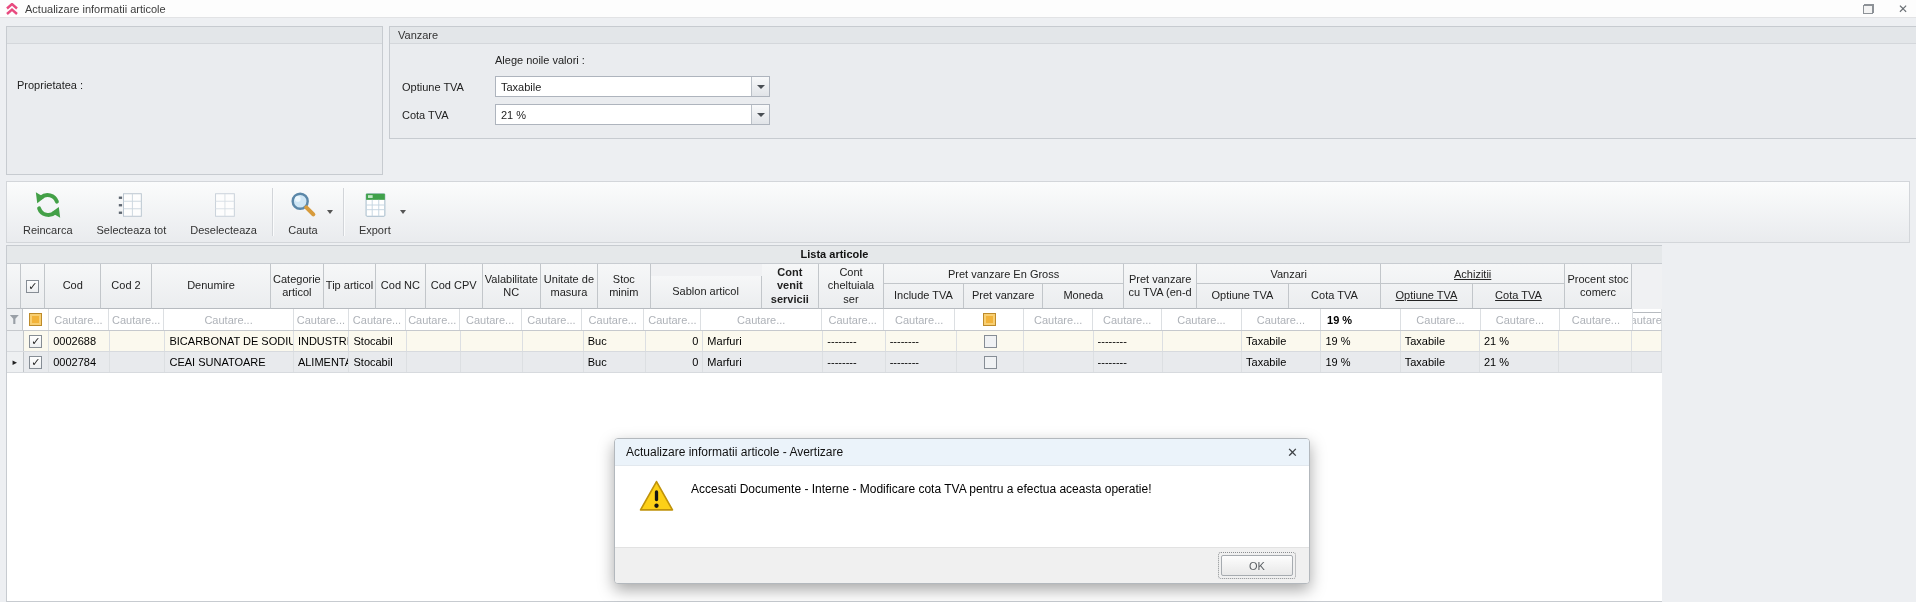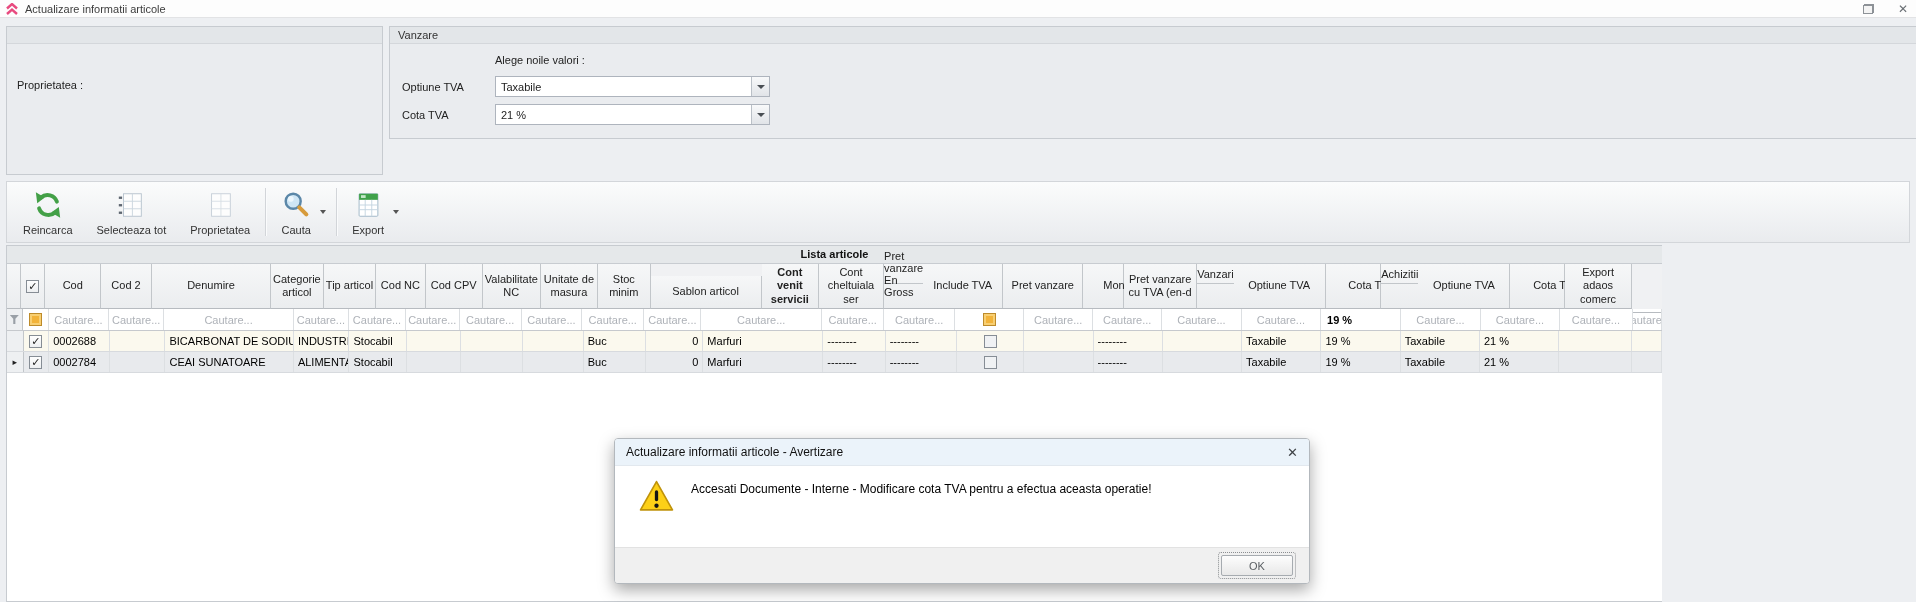--- a/index.html
+++ b/index.html
@@ -39,21 +39,21 @@
   .ticon{height:30px;display:flex;align-items:center}
   .darrow{position:absolute;right:7px;top:26px;width:0;height:0;border-left:3.5px solid transparent;border-right:3.5px solid transparent;border-top:4px solid #555}
   .tsep{width:1px;background:#d2d5d9;margin:4px 3px;box-shadow:1px 0 0 #fafbfc}
 
   
   .grid{position:absolute;left:6px;top:245px;width:1656px;height:357px;background:#fff;border:1px solid #c7cbd0;border-right:none;overflow:hidden}
   .grid-caption{height:18px;line-height:17px;text-align:center;font-weight:bold;color:#111;background:#e5e8ea;border-bottom:1px solid #c8ccd1}
   .grid-header{display:flex;height:45px;background:#f0f1f3;color:#222}
   .hcol{display:flex;border-right:1px solid #c2c6ca;border-bottom:1px solid #b7bbc0;background:linear-gradient(#f6f7f8,#ebedef)}
   .hcell{display:flex;align-items:center;justify-content:center;text-align:center;width:100%;padding:0 2px;line-height:1.2;overflow:hidden}
-  .hgroup{display:flex;flex-direction:row;border-right:1px solid #c2c6ca;border-bottom:1px solid #b7bbc0;background:linear-gradient(#f6f7f8,#ebedef)}
+  .hgroup{display:flex;flex-direction:column;border-right:1px solid #c2c6ca;border-bottom:1px solid #b7bbc0;background:linear-gradient(#f6f7f8,#ebedef)}
   .ghead{height:20px;display:flex;align-items:center;justify-content:center;border-bottom:1px solid #c2c6ca}
   .gsubs{flex:1;display:flex}
   .gsubs .sub{border-right:1px solid #c2c6ca}
   .gsubs .sub:last-child{border-right:none}
   .grid-filter{display:flex;height:22px;background:#fff;border-bottom:1px solid #c6c9cd}
   .fcell{display:flex;align-items:center;justify-content:center;border-right:1px solid #dcdfe2;color:#aeb2b8;overflow:hidden;white-space:nowrap}
   .fcell.ind,.dcell.ind{background:#eef0f2;border-right:1px solid #c2c6ca}
   .fcell.fval{color:#000;font-weight:bold;justify-content:flex-start;padding-left:6px}
   .drow{display:flex;height:21px;border-bottom:1px solid #d7dade}
   .drow.cream{background:#fbf9ee}
@@ -152,21 +152,21 @@
   </div>
   <div class="tbtn">
     <span class="ticon">
       <svg width="30" height="30" viewBox="0 0 32 32">
           <rect x="7" y="4" width="20" height="24" fill="#fdfdfd" stroke="#c6cfd8"></rect>
           <line x1="7" y1="12" x2="27" y2="12" stroke="#d8dfe5"></line>
           <line x1="7" y1="20" x2="27" y2="20" stroke="#d8dfe5"></line>
           <line x1="17" y1="4" x2="17" y2="28" stroke="#d8dfe5"></line>
         </svg>
     </span>
-    <span class="tlabel">Proprietatea</span>
+    <span class="tlabel">Deselecteaza</span>
   </div>
   <div class="tsep"></div>
   <div class="tbtn dd">
     <span class="ticon">
       <svg width="30" height="30" viewBox="0 0 32 32">
           <circle cx="13" cy="12" r="8" fill="#cfe6f5" stroke="#5b87a8" stroke-width="2.6"></circle>
           <circle cx="10.5" cy="9.5" r="3" fill="#edf7fd"></circle>
           <line x1="19.5" y1="18.5" x2="27" y2="26" stroke="#d79b3c" stroke-width="4.4" stroke-linecap="round"></line>
         </svg>
     </span>
@@ -252,29 +252,29 @@
       <div class="hcol" style="width: 92px;">
         <div class="hcell">Pret vanzare cu TVA (en-d</div>
       </div>
       <div class="hgroup" style="width: 184px; justify-content: space-between;">
         <div class="ghead">Vanzari</div>
         <div class="gsubs">
           <div class="hcell sub" style="width: 92px;">Optiune TVA</div>
           <div class="hcell sub" style="width: 92px;">Cota TVA</div>
         </div>
       </div>
-      <div class="hgroup" style="width: 184px;">
+      <div class="hgroup" style="width: 184px; text-decoration: underline;">
         <div class="ghead">Achizitii</div>
         <div class="gsubs">
           <div class="hcell sub" style="width: 92px;">Optiune TVA</div>
           <div class="hcell sub" style="width: 92px;">Cota TVA</div>
         </div>
       </div>
       <div class="hcol" style="width: 84px;">
-        <div class="hcell">Export adaos comerc</div>
+        <div class="hcell">Procent stoc comerc</div>
       </div>
       <div class="hcol" style="width: 34px; margin-top: 48px;">
         <div class="hcell">Ultim de cu</div>
       </div>
     </div>
   <div class="grid-filter" id="grid-filter">
       <div class="fcell ind" style="width: 18px;">
         <span class="funnel"></span>
       </div>
       <div class="fcell" style="width: 30px;">

